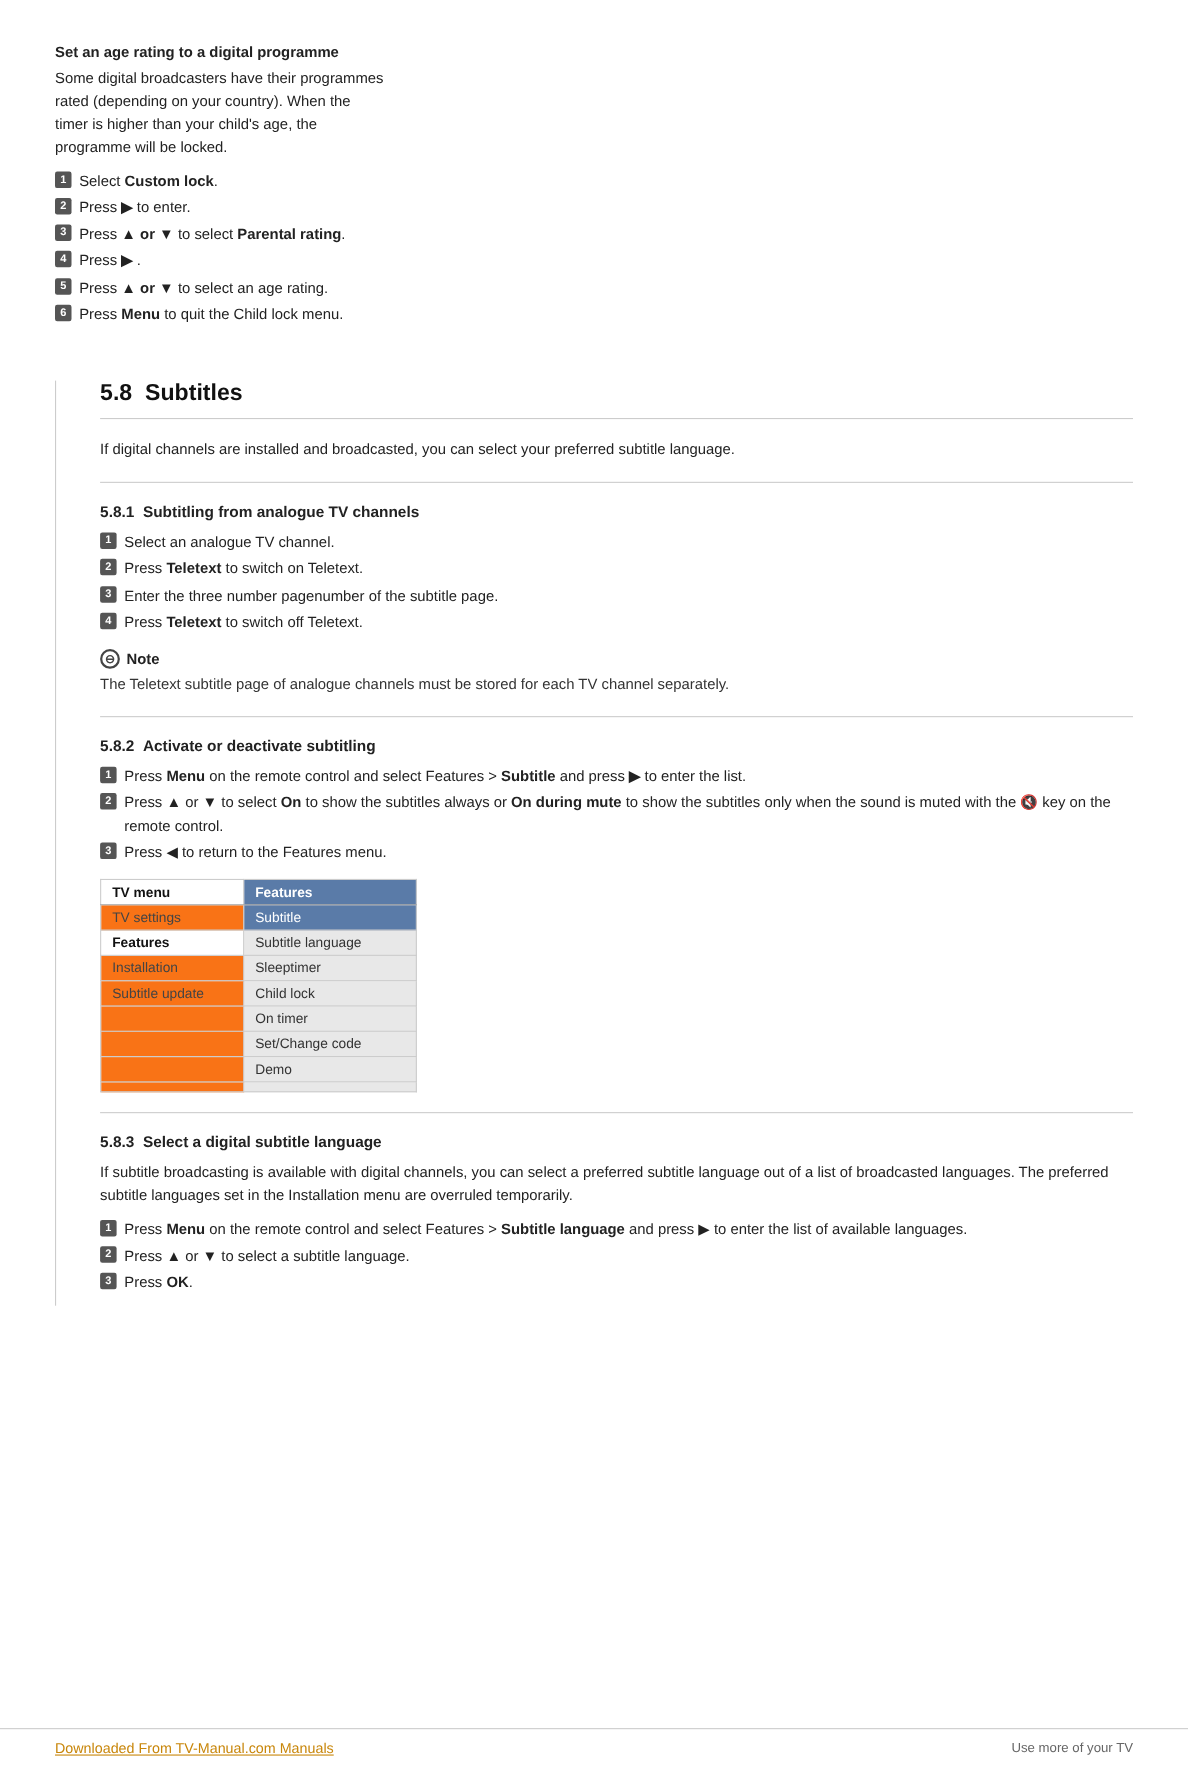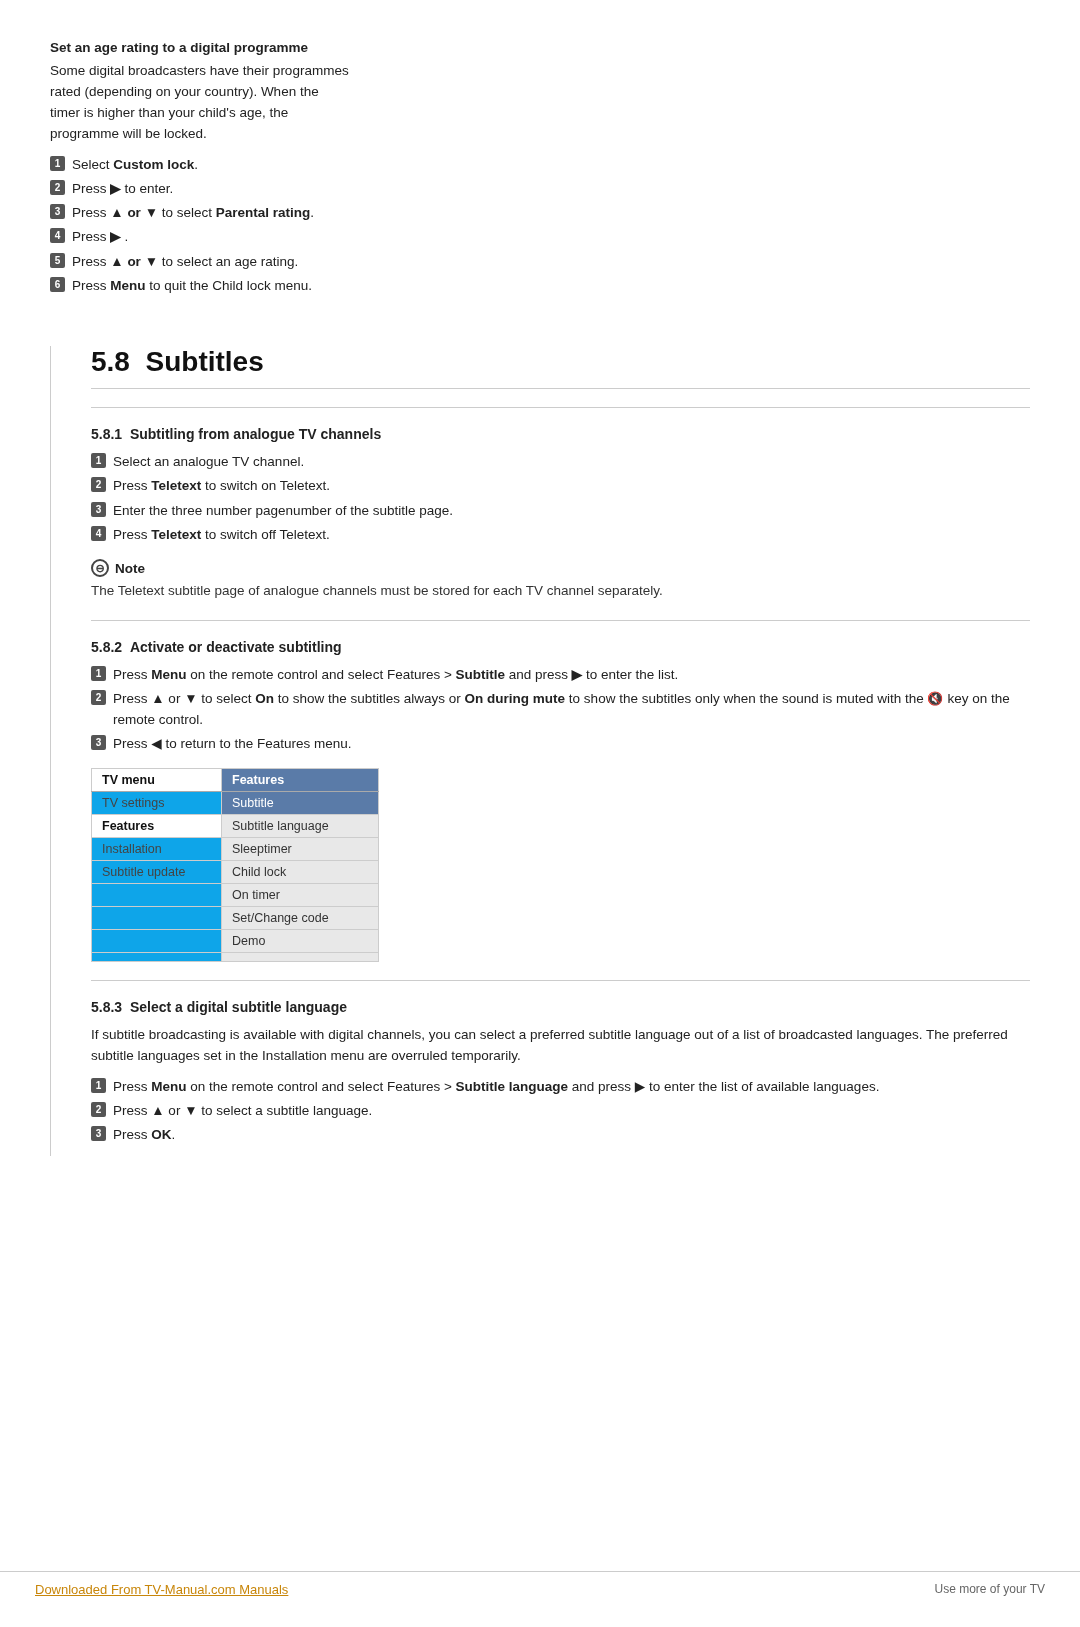--- a/index.html
+++ b/index.html
@@ -22,21 +22,21 @@
       width: 320px;
       flex-shrink: 0;
       padding-right: 20px;
     }
     .right-col {
       flex: 1;
       border-left: 1px solid #ccc;
       padding-left: 40px;
     }
     h2.section-title {
-      font-size: 28px;
+      font-size: 21px;
       font-weight: bold;
       color: #111;
       margin-bottom: 18px;
       border-bottom: 1px solid #ccc;
       padding-bottom: 10px;
     }
     h3.subsection-title {
       font-size: 14px;
       font-weight: bold;
       margin-bottom: 10px;
@@ -127,21 +127,21 @@
       margin-bottom: 14px;
       width: 288px;
       font-size: 12.5px;
       border: 1px solid #bbb;
     }
     .tv-menu-table td {
       padding: 4px 10px;
       border: 1px solid #ccc;
     }
     .tv-menu-table .col-left {
-      background: #0ea5e9;
+      background: #f97316;
       color: #444;
       width: 130px;
     }
     .tv-menu-table .col-left.active {
       background: #fff;
       font-weight: bold;
       color: #111;
     }
     .tv-menu-table .col-right {
       background: #e8e8e8;
@@ -162,21 +162,21 @@
       color: #fff;
       font-weight: bold;
     }
     .footer {
       position: absolute;
       bottom: 30px;
       left: 0;
       right: 0;
       display: flex;
       justify-content: space-between;
-      padding: 0 35px;
+      padding: 0 50px;
       border-top: 1px solid #ccc;
       padding-top: 10px;
     }
     .footer-link {
       color: #c8860a;
       text-decoration: underline;
       font-size: 13px;
     }
     .footer-right {
       font-size: 12px;
@@ -217,20 +217,21 @@
         <span class="step-text">Press <strong>Menu</strong> to quit the Child lock menu.</span>
       </li>
     </ul>
   </div>
 
   <div class="right-col">
 
     <h2 class="section-title">
       <span>5.8</span>&nbsp;&nbsp;<span>Subtitles</span>
     </h2>
+    <p class="intro">If digital channels are installed and broadcasted, you can select your preferred subtitle language.</p>
 
     <hr class="divider">
 
     <h3 class="subsection-title">
       <span>5.8.1</span>&nbsp;&nbsp;<span>Subtitling from analogue TV channels</span>
     </h3>
     <ul class="step-list">
       <li>
         <span class="step-num">1</span>
         <span class="step-text">Select an analogue TV channel.</span>

